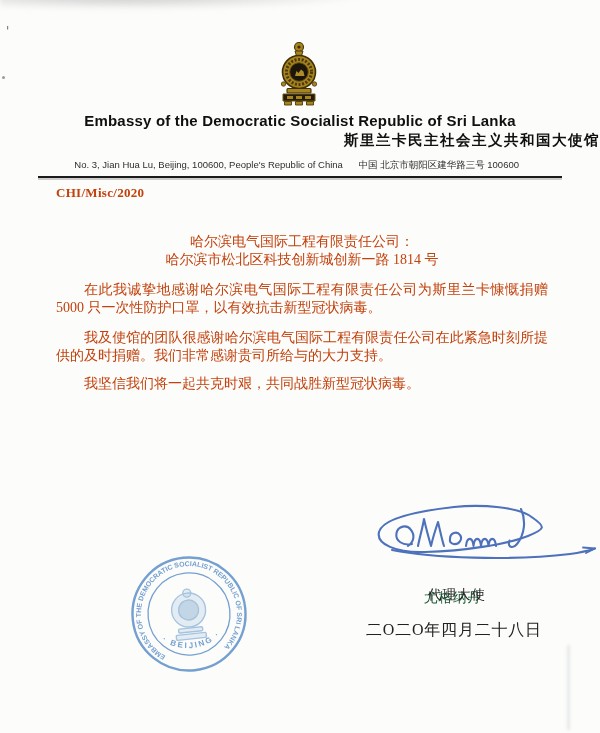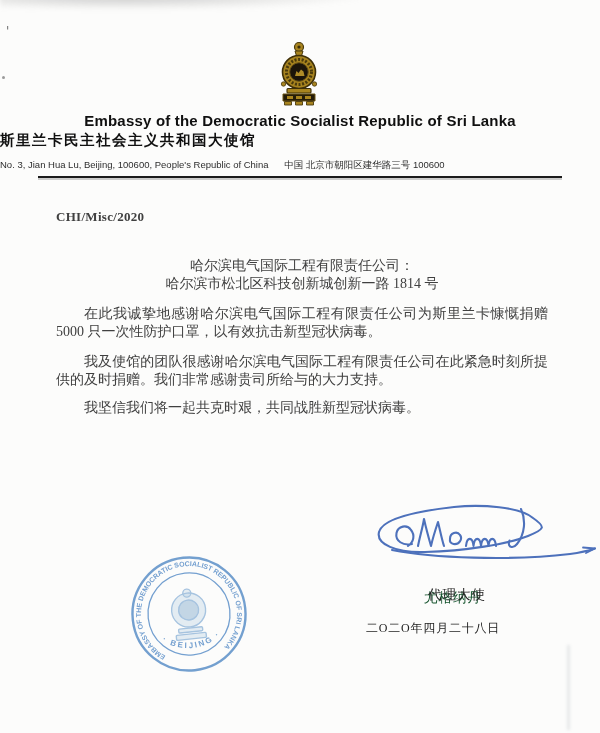--- a/index.html
+++ b/index.html
@@ -14,42 +14,42 @@
     filter:blur(2px);}
   .speck1{position:absolute;left:6px;top:24px;font:12px "DejaVu Sans",sans-serif;color:#6f6f6f;}
   .speck2{position:absolute;left:2px;top:76px;width:3px;height:3px;border-radius:50%;background:#9a9a9a;}
   .streak-right{position:absolute;left:567px;top:645px;width:3px;height:85px;
     background:rgba(175,182,190,.28);filter:blur(1.5px);}
   
   .emblem{position:absolute;left:274px;top:40px;}
   .hdr-en{position:absolute;left:0;top:112px;width:600px;text-align:center;
     font-family:"Liberation Sans","DejaVu Sans",sans-serif;font-weight:bold;font-size:15px;
     letter-spacing:.2px;color:#101010;}
-  .hdr-zh{position:absolute;left:0;top:131px;width:600px;text-align:left;
+  .hdr-zh{position:absolute;left:0;top:131px;width:600px;text-align:right;
     font-weight:bold;font-size:14.5px;letter-spacing:1.5px;color:#101010;}
-  .hdr-addr{position:absolute;left:0;top:159px;width:519px;text-align:left;
+  .hdr-addr{position:absolute;left:0;top:159px;width:519px;text-align:right;
     font-family:"Liberation Sans","DejaVu Sans",sans-serif;font-size:9.5px;color:#2e2e2e;}
   .hdr-addr .zh{margin-left:13px;}
   .rule{position:absolute;left:38px;top:176px;width:524px;height:0;
     border-top:2px solid #1b1b1b;box-shadow:0 2px 0 rgba(60,60,60,.25);}
   
-  .body{position:absolute;left:56px;top:208px;width:492px;
-    font-size:14px;line-height:18.5px;color:#404040;}
+  .body{position:absolute;left:56px;top:184px;width:492px;
+    font-size:14px;line-height:18.5px;color:#c2410c;}
   .ref{font-size:13px;font-weight:600;letter-spacing:.3px;margin:0 0 30px 0;}
   .recipient{margin:0 0 11px 0;text-align:center;}
   .recipient div{line-height:18.5px;}
   .para{margin:0 0 11px 0;text-indent:2em;text-align:justify;}
   .para.p2{margin-bottom:8px;}
   .para.p3{margin-bottom:9px;}
   .para.p4{margin-bottom:0;}
   
   .signature-svg{position:absolute;left:370px;top:503px;}
   .signer-name{position:absolute;left:424px;top:557px;font-size:13.5px;letter-spacing:1px;color:#14532d;margin-top:32px;}
   .signer-title{position:absolute;left:428px;top:586px;font-size:13.5px;letter-spacing:1px;color:#222;}
-  .sign-date{position:absolute;left:366px;top:620px;font-size:12px;letter-spacing:.8px;color:#222;}
+  .sign-date{position:absolute;left:366px;top:620px;font-size:16px;letter-spacing:.8px;color:#222;}
   
   .stamp{position:absolute;left:130px;top:555px;transform:rotate(-6deg);opacity:.92;}
 </style>
 </head>
 <body>
 
 <div class="page">
 
   <div class="smudge-top"></div>
   <div class="speck1">'</div>

